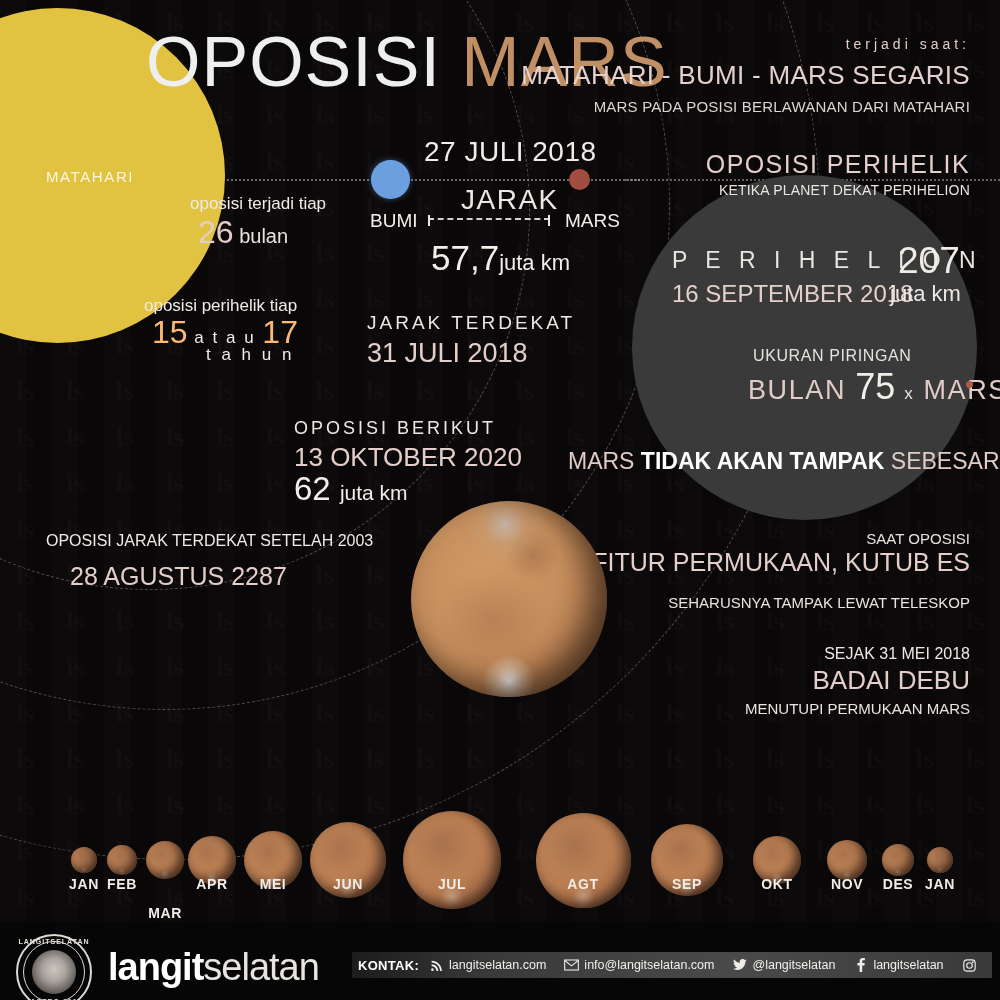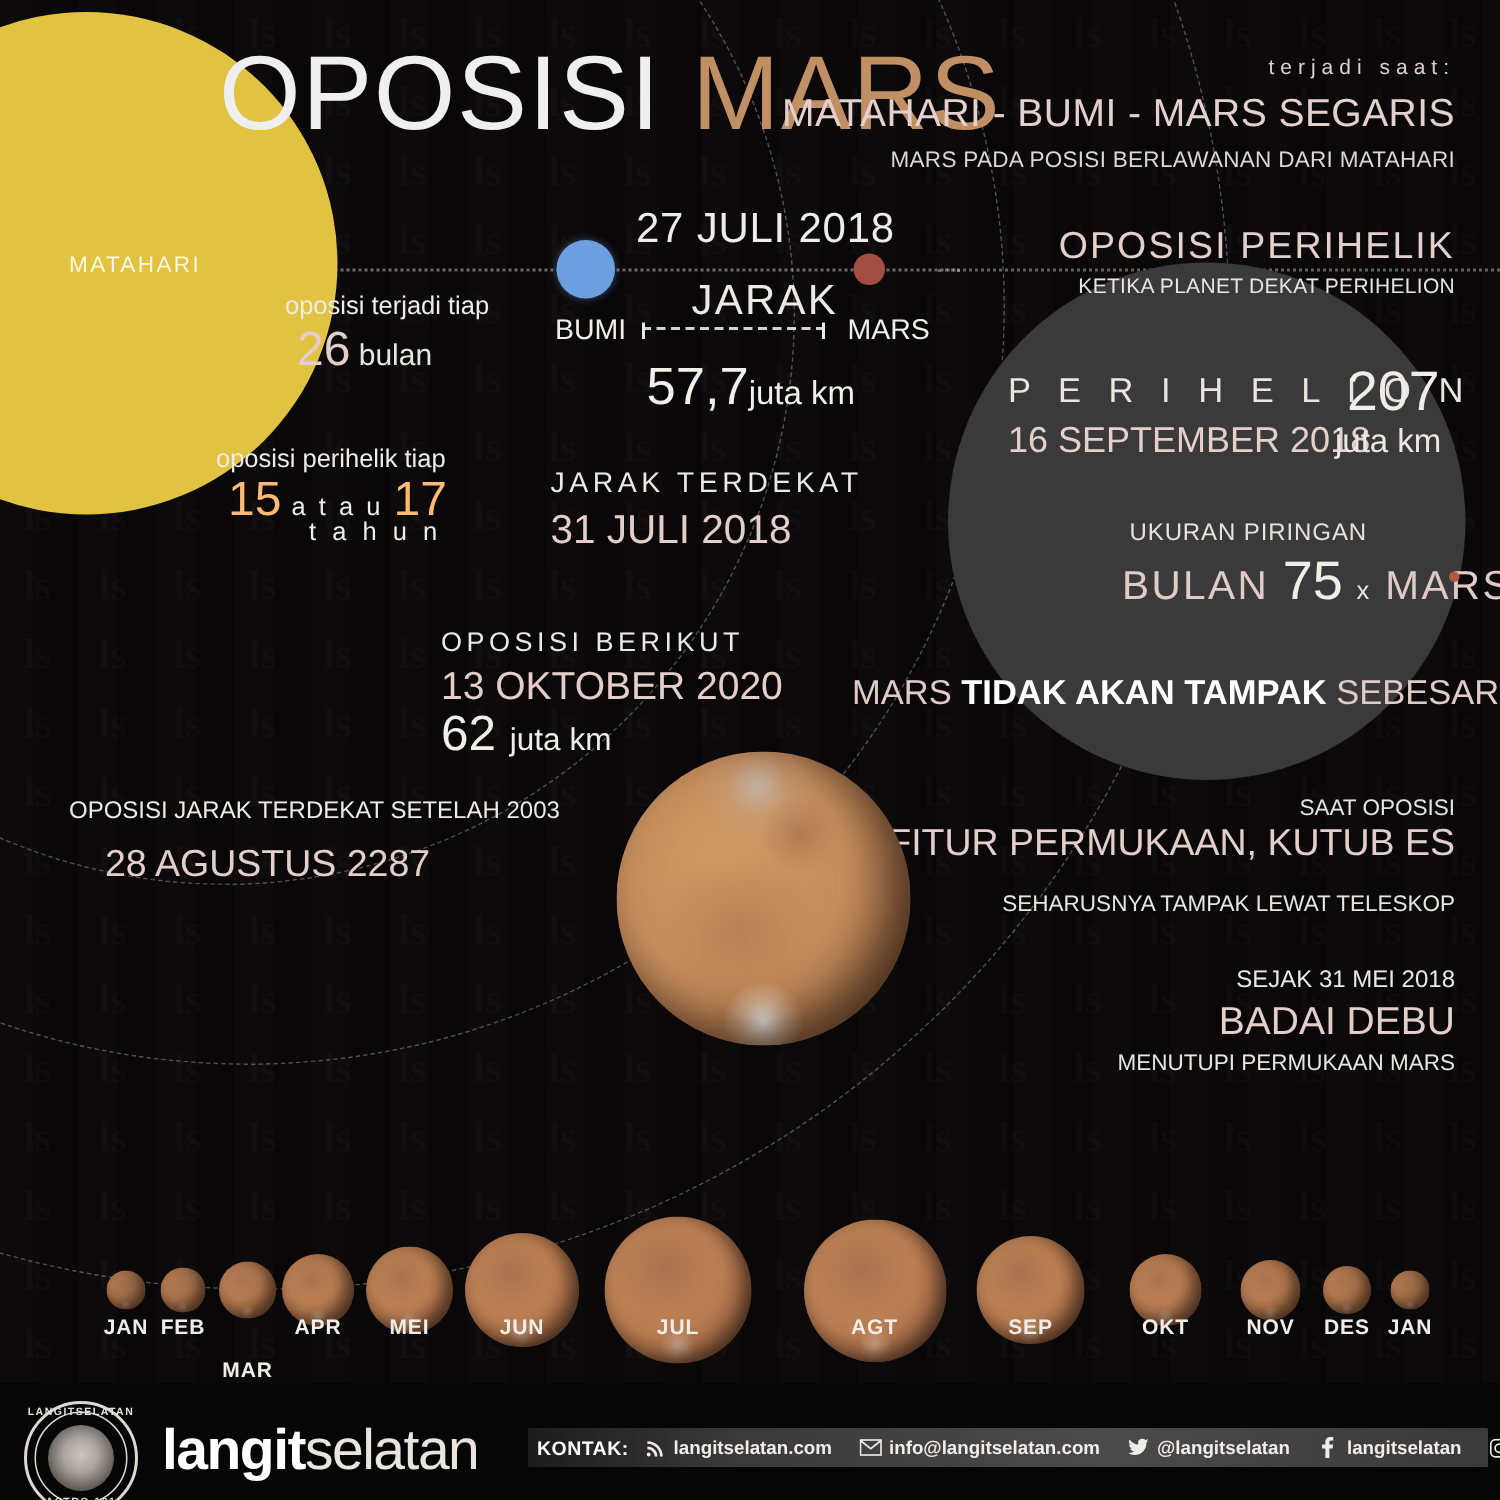--- a/index.html
+++ b/index.html
@@ -193,21 +193,21 @@
   .brand { position:absolute; left:108px; top:24px; font-size:38px; letter-spacing:-1px; }
   .brand .bold { color:#ffffff; font-weight:700; }
   .brand .light { color:#e8e4e0; font-weight:300; }
 
   .contact-bar { position:absolute; left:352px; top:30px; height:26px;
      background:linear-gradient(90deg,#1c1c1c 0%, #3a3a3a 22%, #4a4a4a 60%, #3a3a3a 100%);
      display:flex; align-items:center; padding:0 10px 0 6px; border-radius:1px; right:8px; }
   .contact-bar .kontak { font-size:13px; font-weight:700; color:#ffffff; letter-spacing:0.3px; margin-right:10px; }
   .ci { display:flex; align-items:center; margin-right:18px; }
   .ci .ic { width:15px; height:15px; margin-right:5px; display:inline-flex; align-items:center; justify-content:center; color:#f0ede9; }
-  .ci .lbl { font-size:12.5px; font-weight:700; color:#f1eeea; white-space:nowrap; }
+  .ci .lbl { font-size:12.5px; font-weight:400; color:#f1eeea; white-space:nowrap; }
   .ci svg { display:block; }
 </style>
 </head>
 <body>
 
 <div id="stage">
 
   <div class="texture"></div>
   <div class="texture2" id="texture2">
       <span>ls</span>

